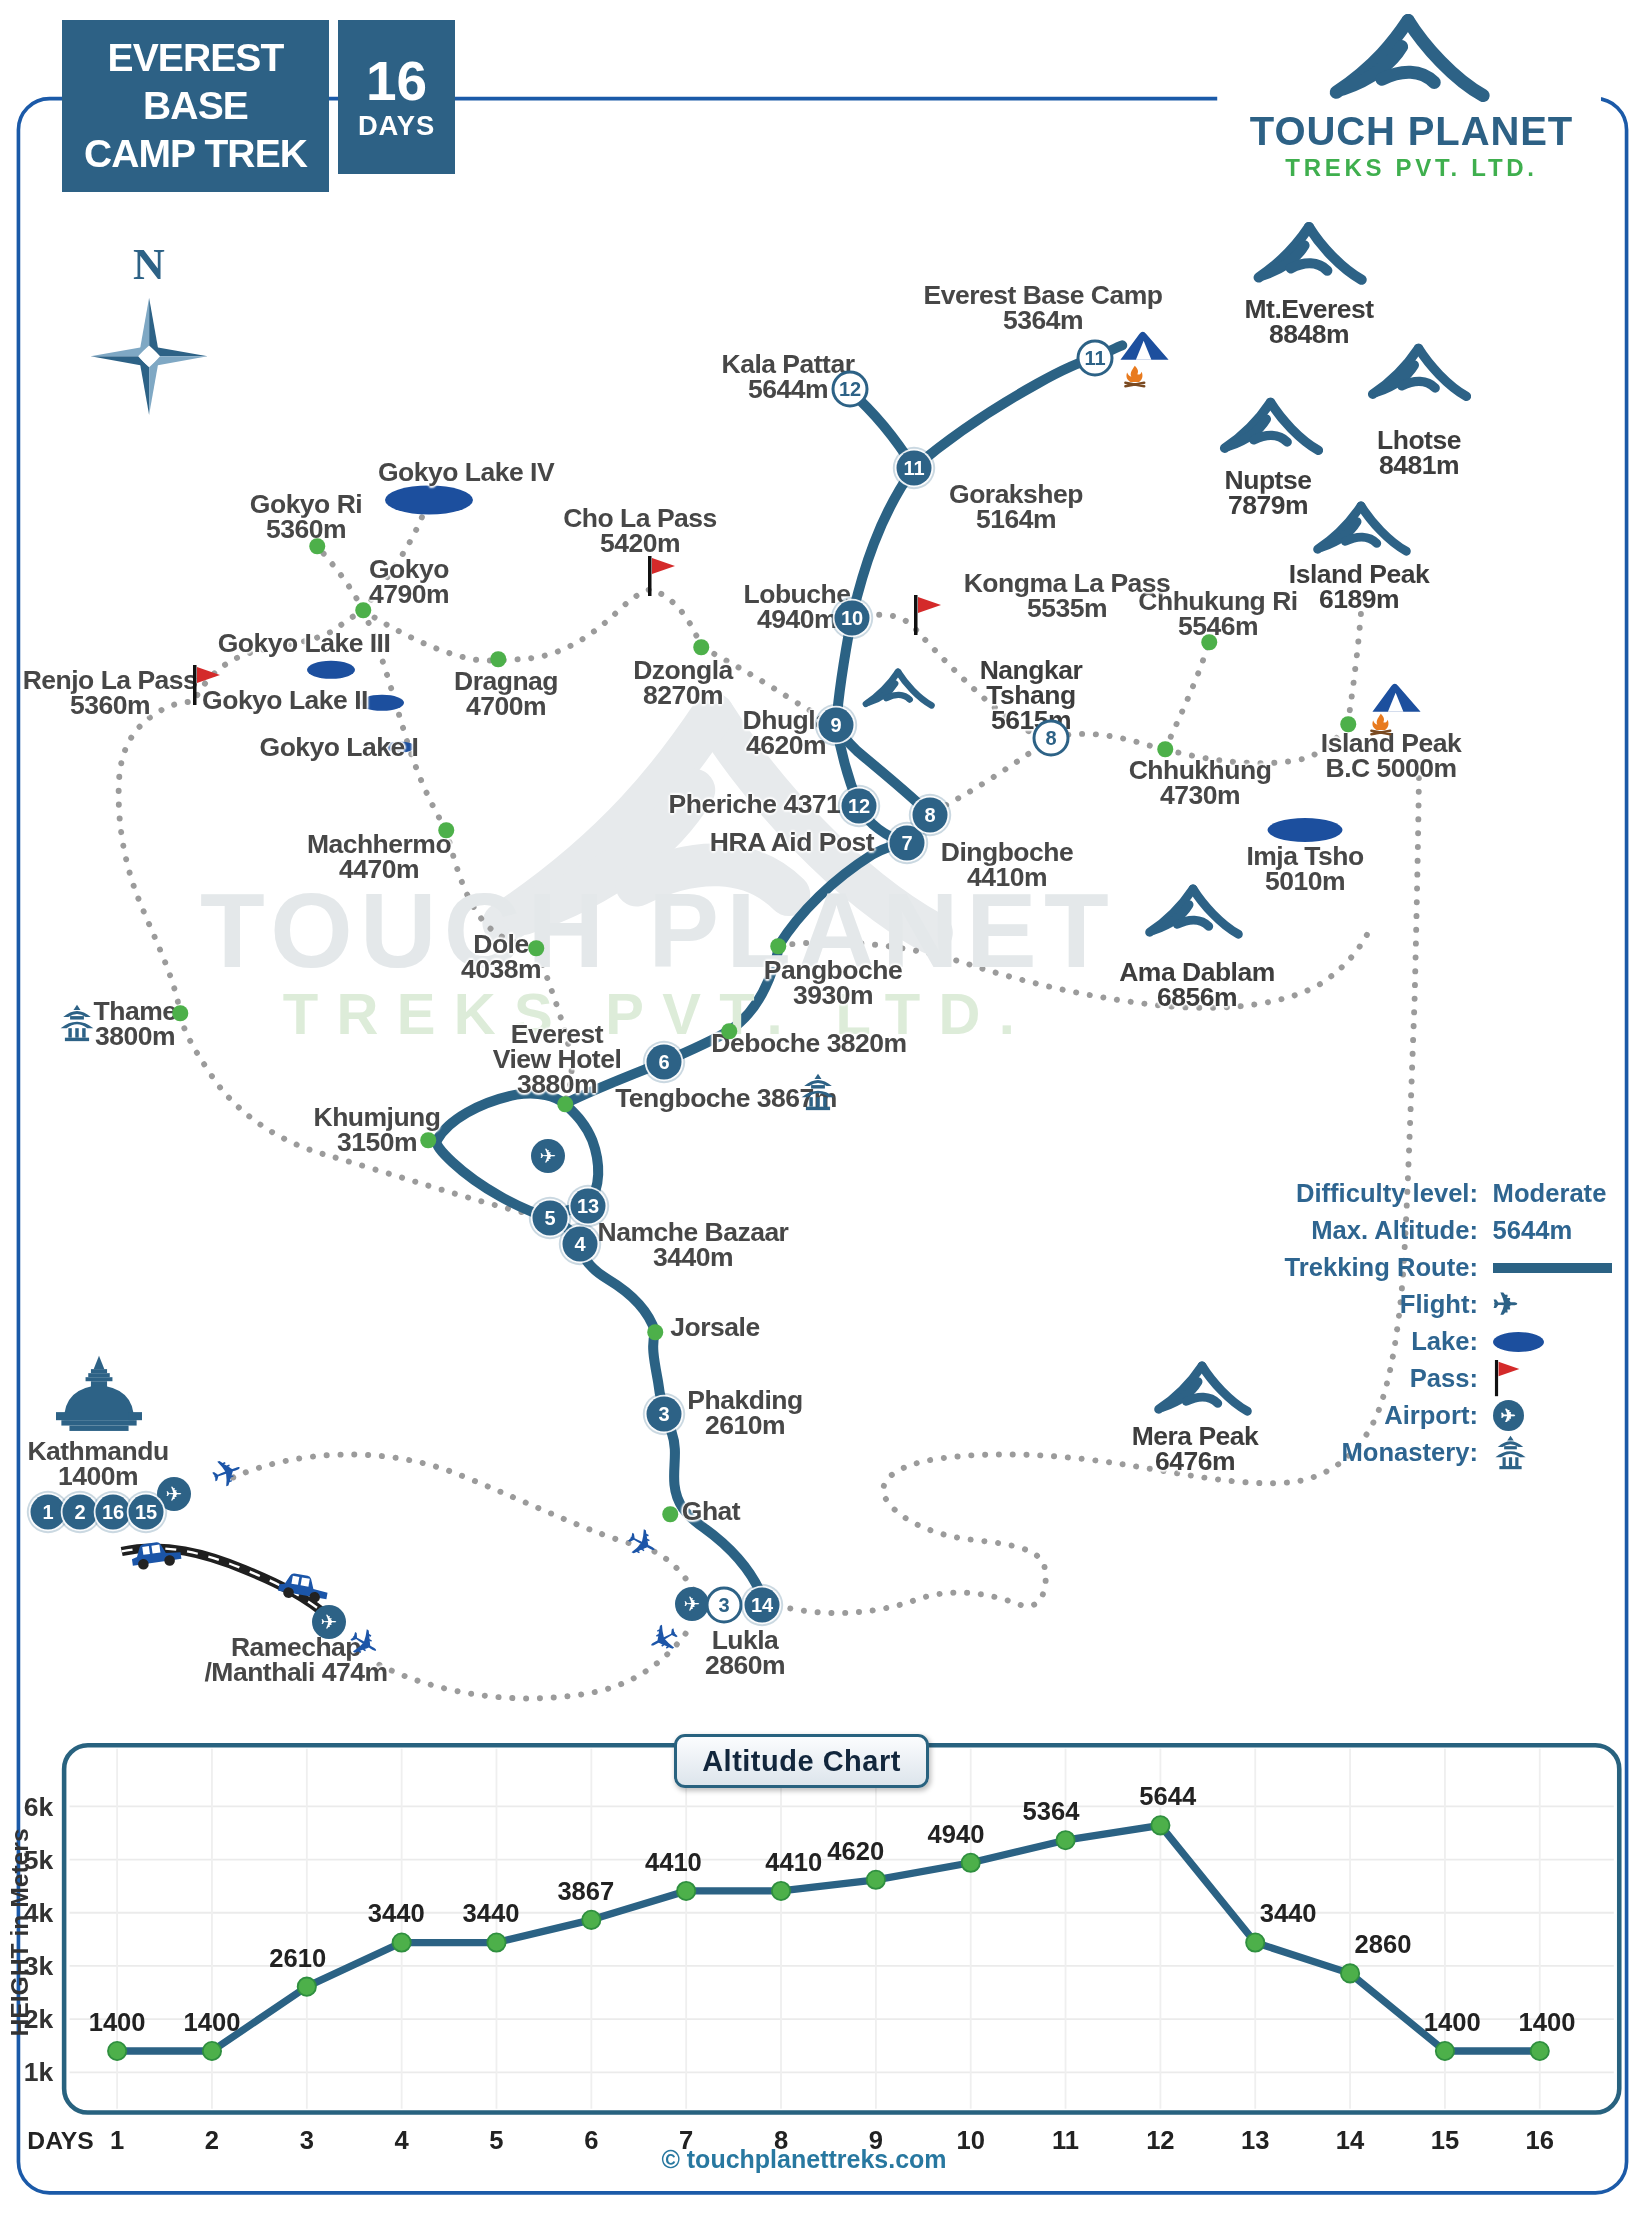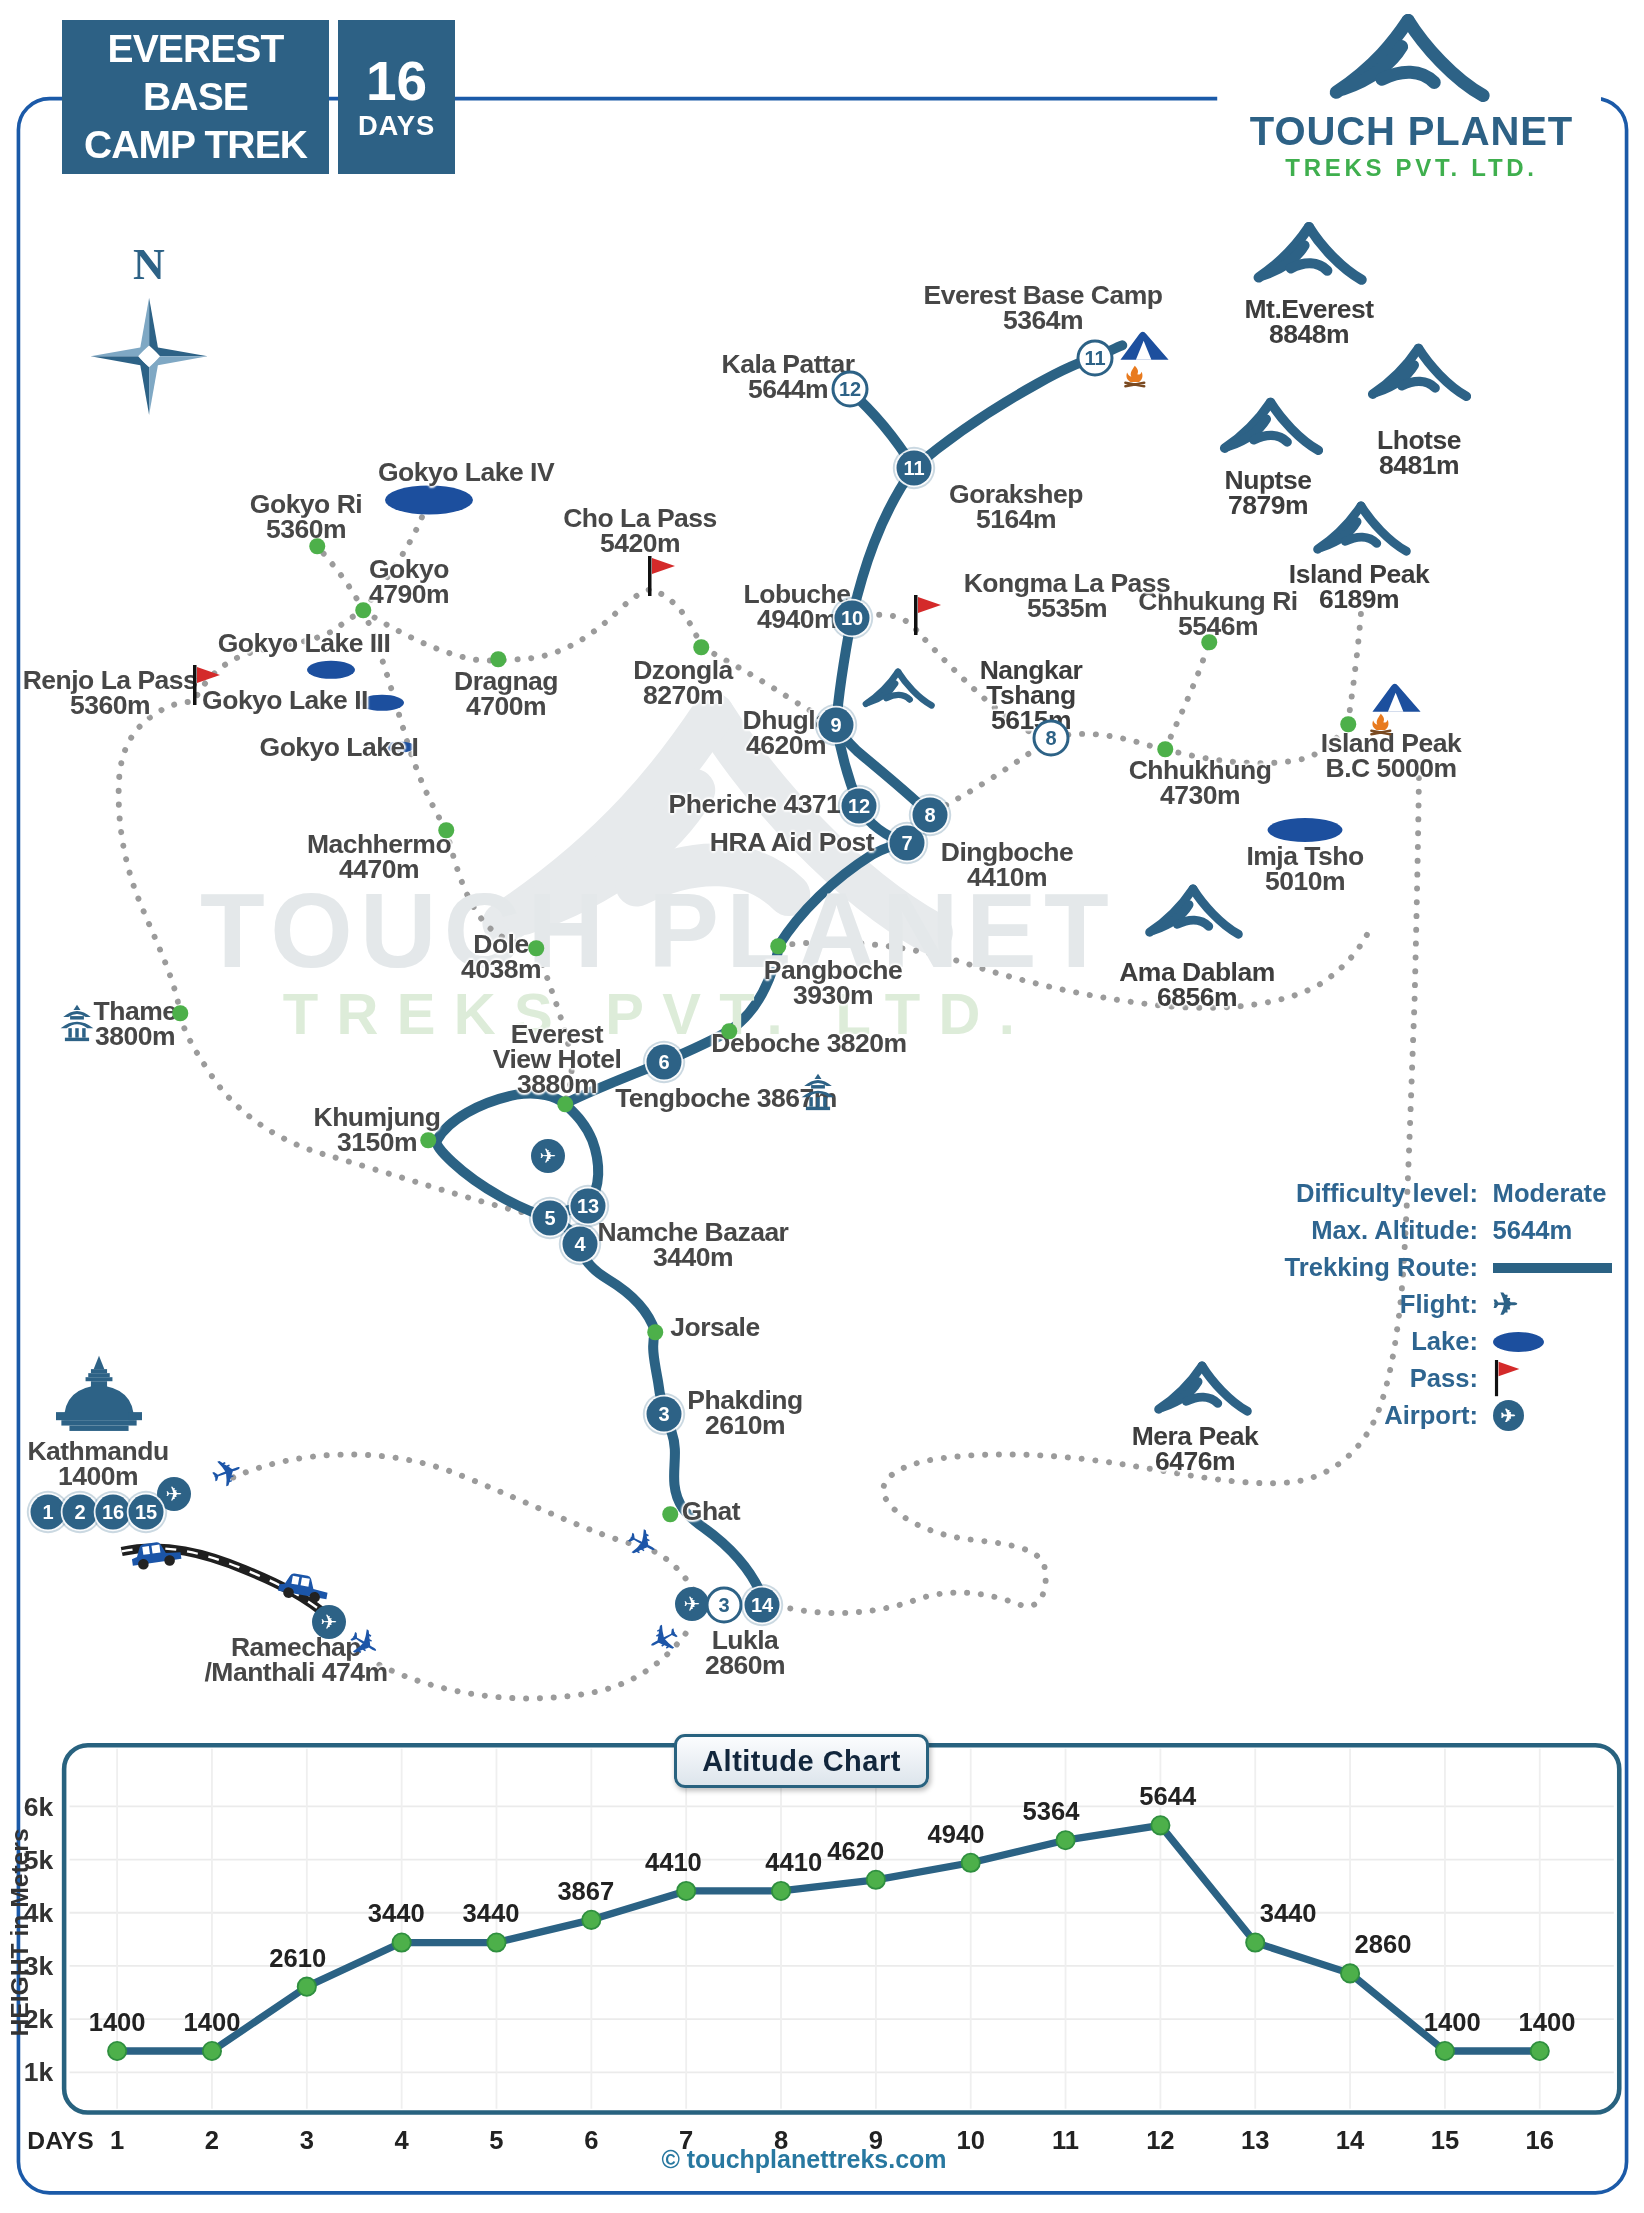--- a/index.html
+++ b/index.html
@@ -1,20 +1,20 @@
 <!DOCTYPE html>
 <html style="font-size:14.6px"><head>
 <meta charset="utf-8">
 <style>
   html,body{margin:0;padding:0;background:#fff;font-family:"Liberation Sans",sans-serif;}
   #page{position:relative;width:1645px;height:2213px;background:#fff;overflow:hidden;}
   .abs{position:absolute;}
   
   .hdr-box{position:absolute;background:#2d6185;color:#fff;display:flex;flex-direction:column;align-items:center;justify-content:center;text-align:center;}
-  #hdr-title{left:62px;top:20px;width:267px;height:154px;font-size:39px;font-weight:800;letter-spacing:-0.9px;line-height:48px;}
+  #hdr-title{left:62px;top:20px;width:267px;height:172px;font-size:39px;font-weight:800;letter-spacing:-0.9px;line-height:48px;}
   #hdr-days{left:338px;top:20px;width:117px;height:154px;}
   #hdr-days .num{font-size:55px;font-weight:800;line-height:57px;}
   #hdr-days .lab{font-size:27.4px;font-weight:800;letter-spacing:0.9px;}
   
   #logo{left:1215px;top:3.7px;width:393px;text-align:center;z-index:5;}
   #logo .l1{font-size:40px;font-weight:800;color:#2d6185;letter-spacing:0.9px;}
   #logo .l2{font-size:24px;font-weight:800;color:#3faf4e;letter-spacing:3.7px;}
   
   .wm{position:absolute;left:658px;transform:translateX(-50%);white-space:nowrap;z-index:1;font-weight:800;}
   #wm1{top:870px;font-size:106px;color:#e4e8ea;letter-spacing:7.3px;}
@@ -587,19 +587,27 @@
             <use href="#sym-flag"></use>
           </svg>
         </span>
       </div>
       <div class="lrow">
         <span class="llabel">Airport:</span>
         <span class="lval">
           <span class="sw-airport">✈</span>
         </span>
       </div>
+      <div class="lrow">
+        <span class="llabel">Monastery:</span>
+        <span class="lval">
+          <svg width="35" height="35" viewBox="0 0 44 44">
+            <use href="#sym-monastery"></use>
+          </svg>
+        </span>
+      </div>
     </div>
 
   <div id="chart-title">Altitude Chart</div>
   <div id="footer">© touchplanettreks.com</div>
 
 </div>
 
 
 </body></html>

